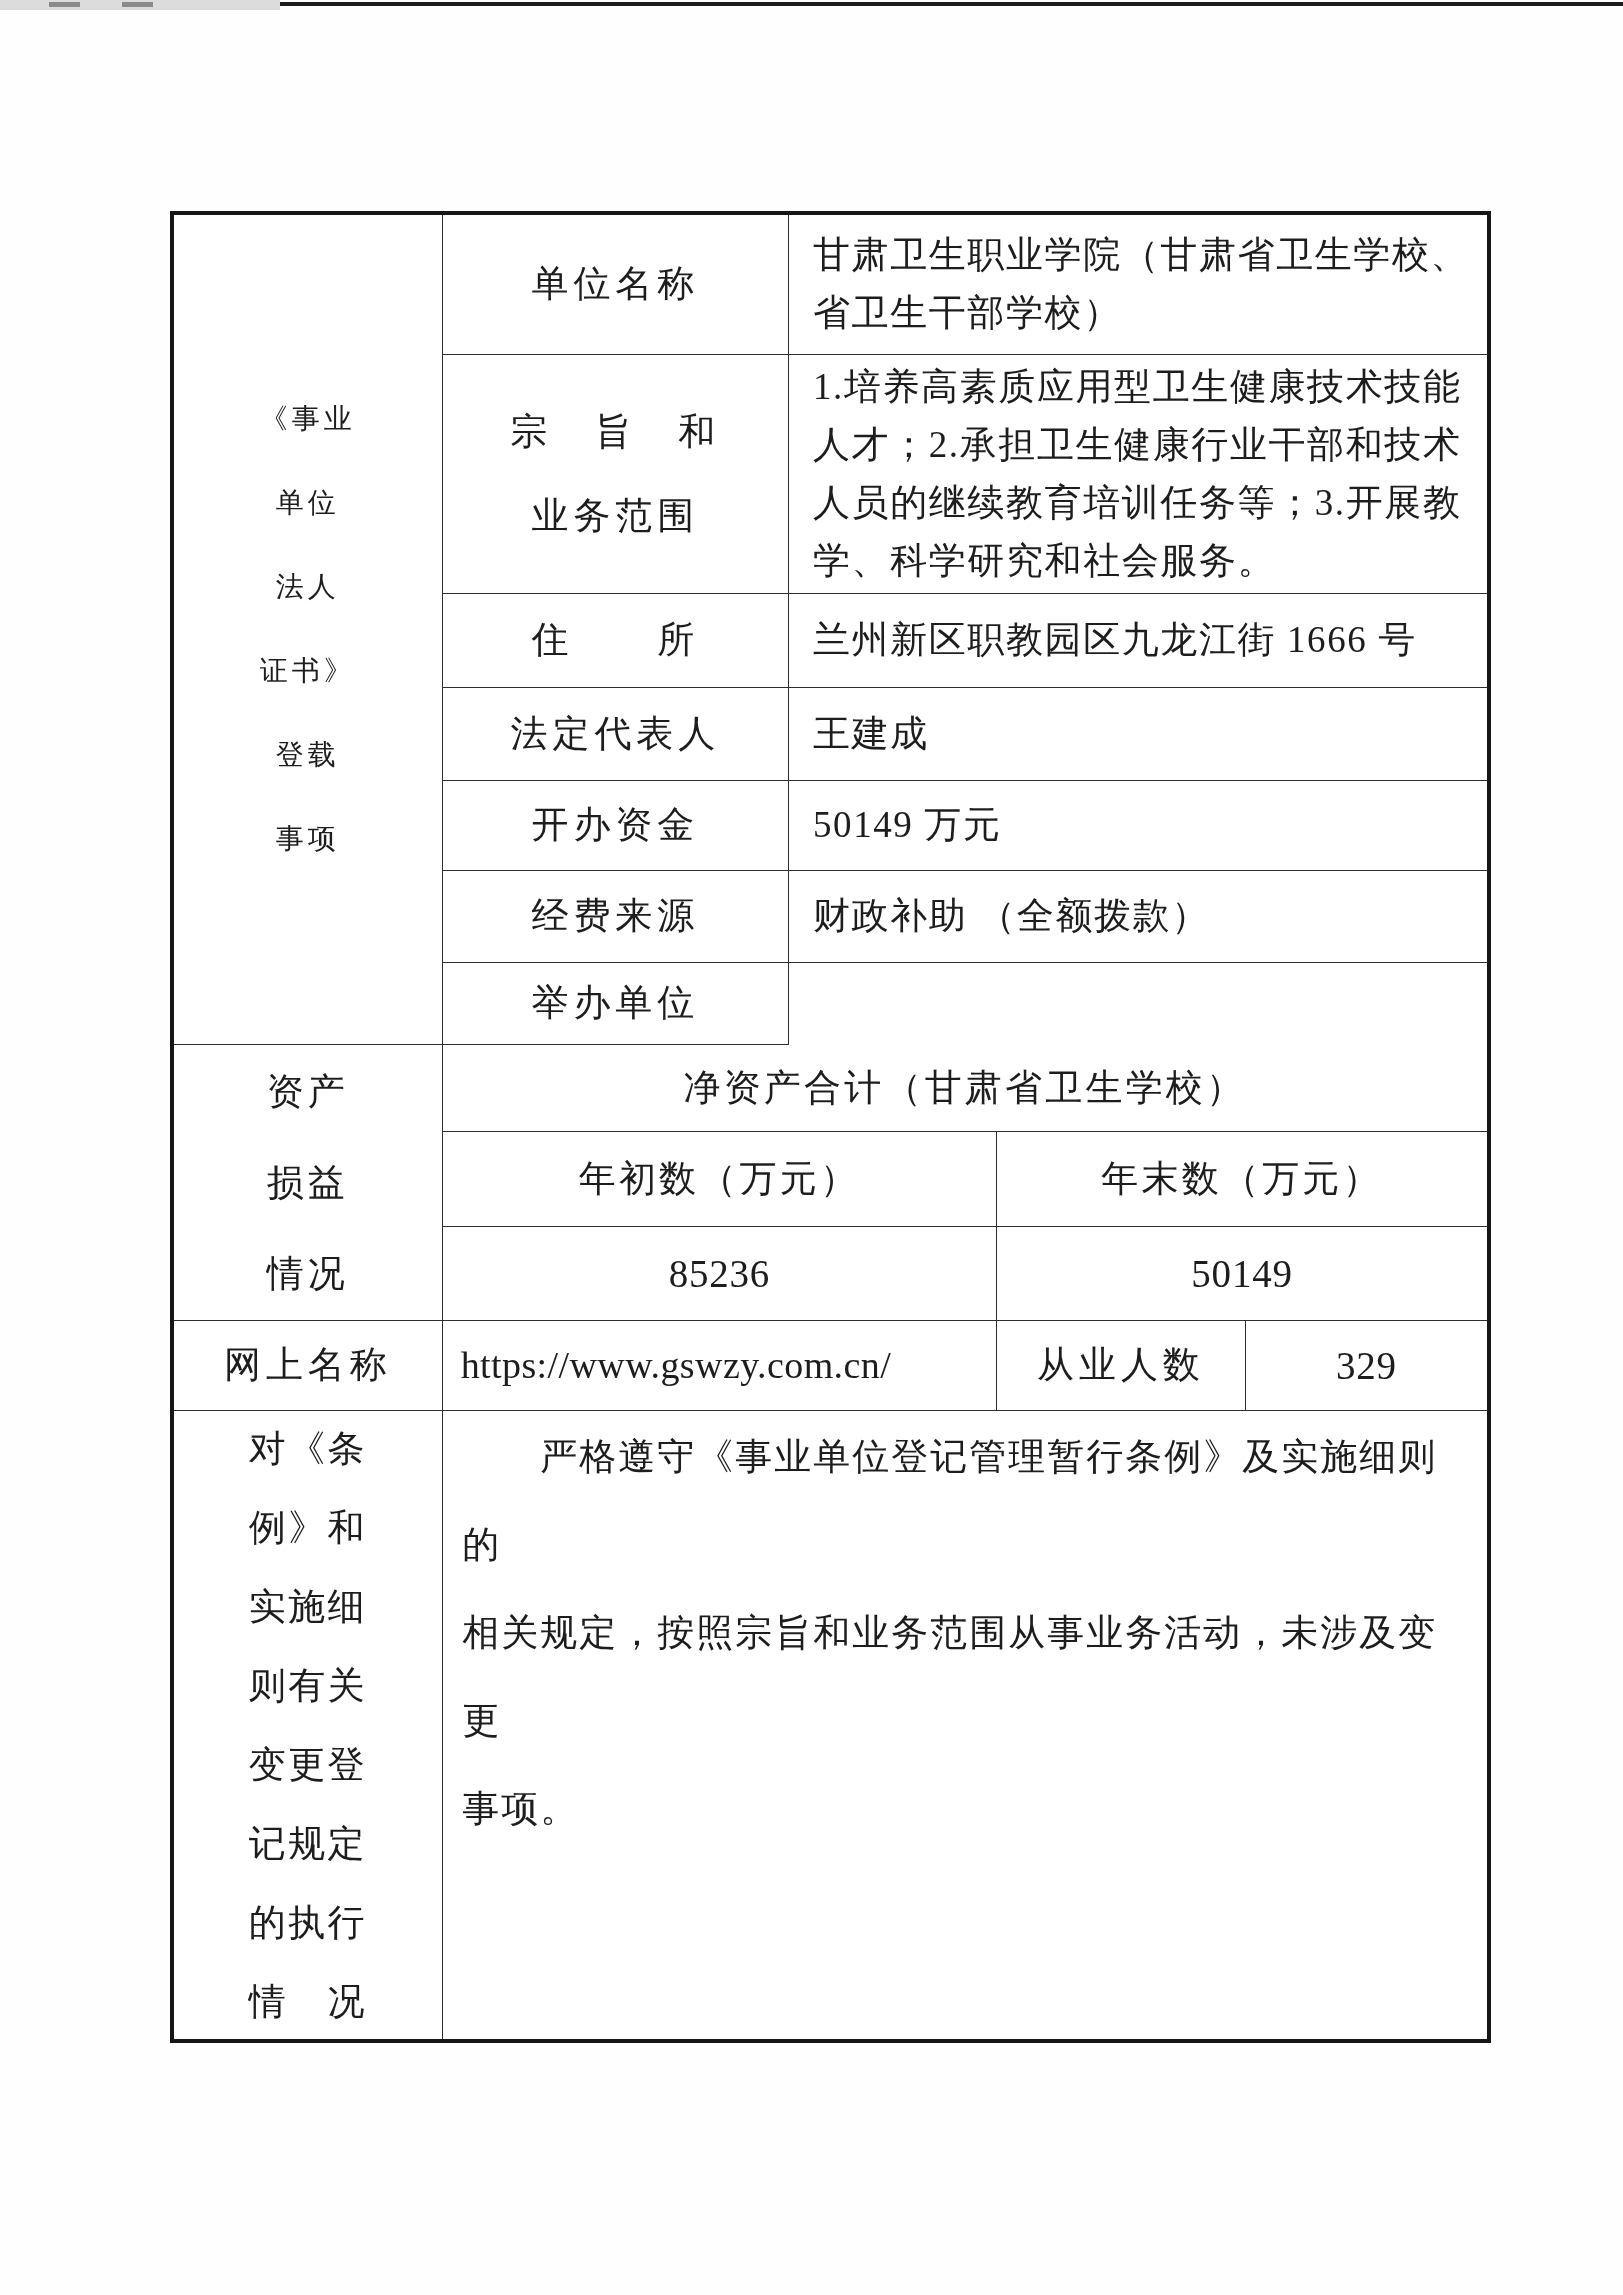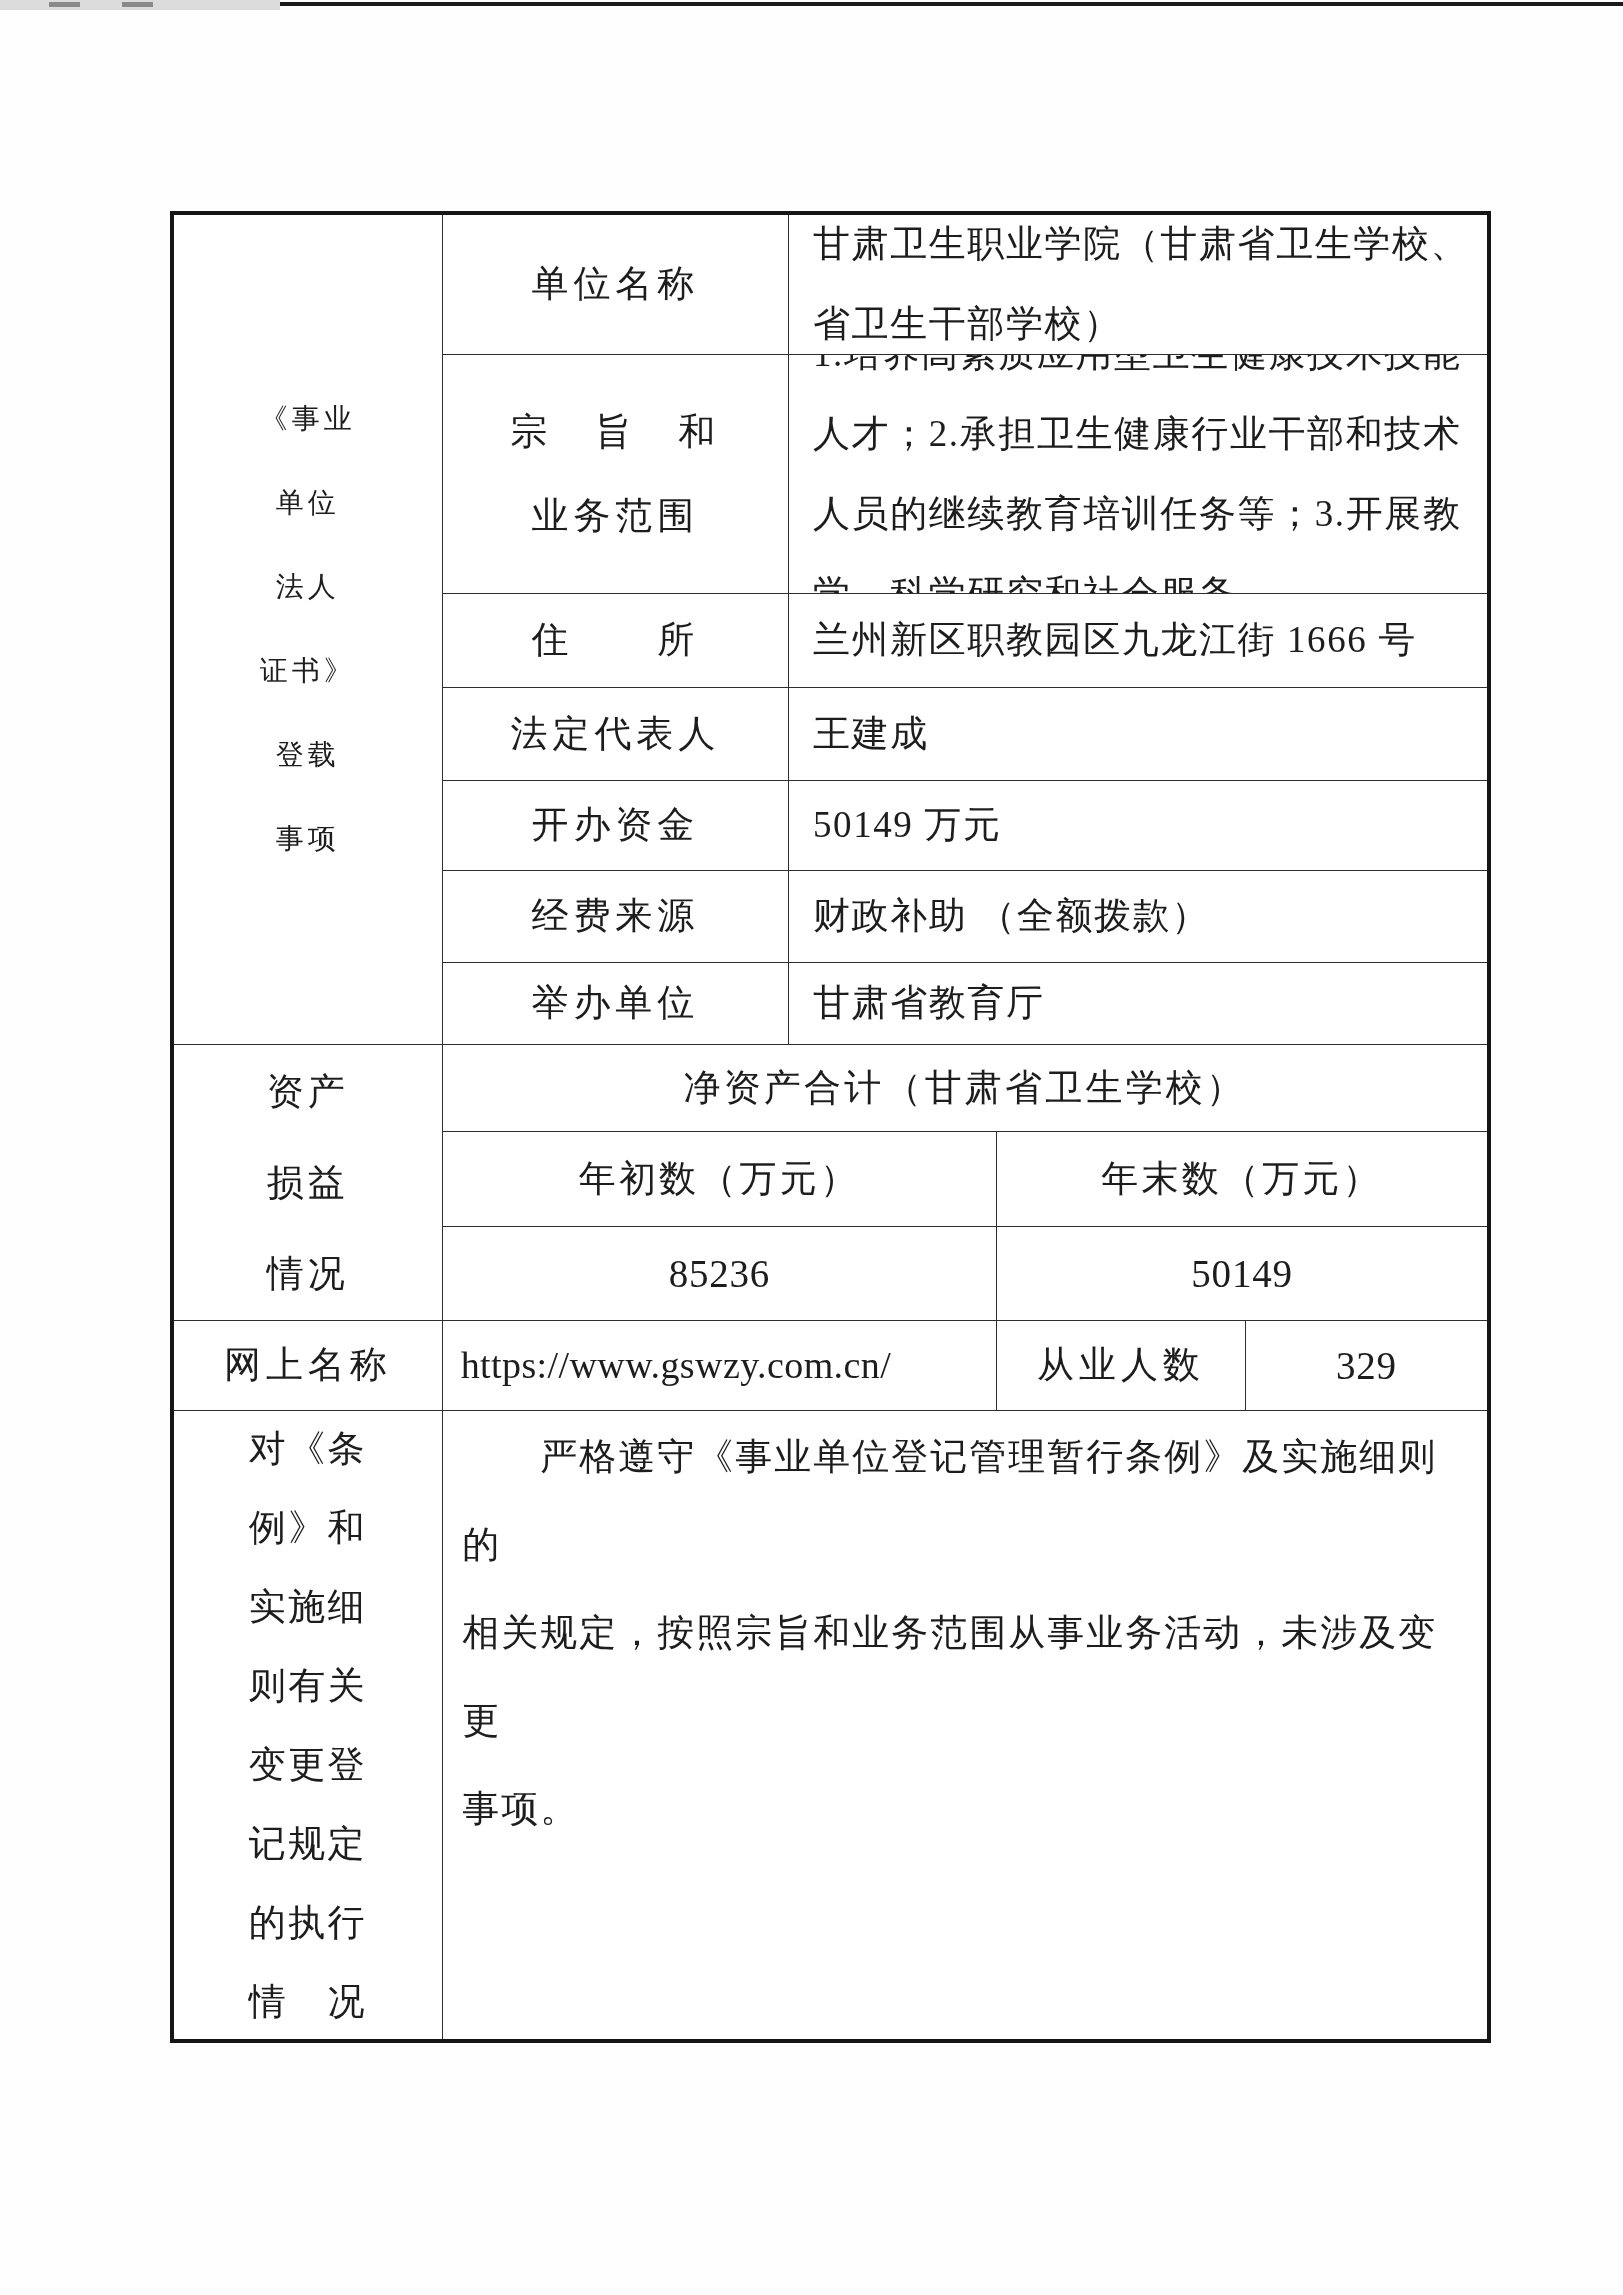--- a/index.html
+++ b/index.html
@@ -79,21 +79,21 @@
   .lab {
     font-size: 37px;
     line-height: 84px;
     letter-spacing: 4.9px;
     white-space: pre-line;
     text-align: center;
   }
   .val {
     font-size: 37px;
     letter-spacing: 1.6px;
-    line-height: 80px;
+    line-height: 58px;
     white-space: pre-line;
   }
   .num {
     font-size: 39px;
     letter-spacing: 0.8px;
   }
   .url {
     font-size: 38px;
     letter-spacing: 0.4px;
   }
@@ -164,21 +164,20 @@
     <div class="cell lab" style="grid-area: 4 / 2 / 5 / 3;">法定代表人</div>
     <div class="cell lab" style="grid-area: 5 / 2 / 6 / 3;">开办资金</div>
 
     <div class="cell val vleft rnone" style="grid-area: 4 / 3 / 5 / 6;">王建成</div>
     <div class="cell val vleft rnone" style="grid-area: 5 / 3 / 6 / 6;">50149 万元</div>
 
     <div class="cell lab" style="grid-area: 6 / 2 / 7 / 3;">经费来源</div>
     <div class="cell lab" style="grid-area: 7 / 2 / 8 / 3;">举办单位</div>
 
     <div class="cell val vleft rnone" style="grid-area: 6 / 3 / 7 / 6;">财政补助 （全额拨款）</div>
-    <div class="cell val vleft rnone" style="grid-area: 7 / 3 / 8 / 6;">甘肃省教育厅</div>
 
     <div class="cell assets-side" style="grid-area: 8 / 1 / 11 / 2;">资产
 损益
 情况</div>
     <div class="cell assets-hdr rnone" style="grid-area: 8 / 2 / 9 / 6;">净资产合计（甘肃省卫生学校）</div>
     <div class="cell assets-hdr" style="grid-area: 9 / 2 / 10 / 4;">年初数（万元）</div>
     <div class="cell assets-hdr rnone" style="grid-area: 9 / 4 / 10 / 6;">年末数（万元）</div>
     <div class="cell num" style="grid-area: 10 / 2 / 11 / 4;">85236</div>
     <div class="cell num rnone" style="grid-area: 10 / 4 / 11 / 6;">50149</div>
 

